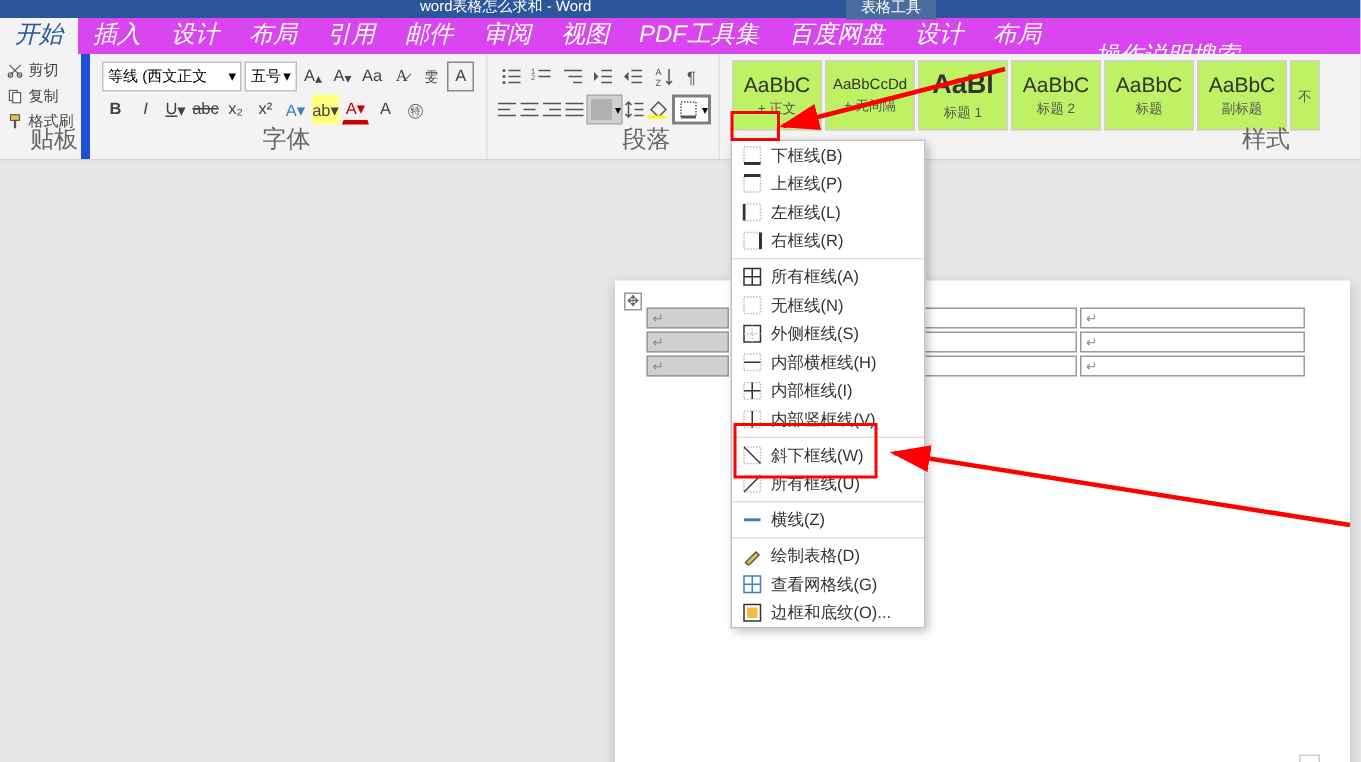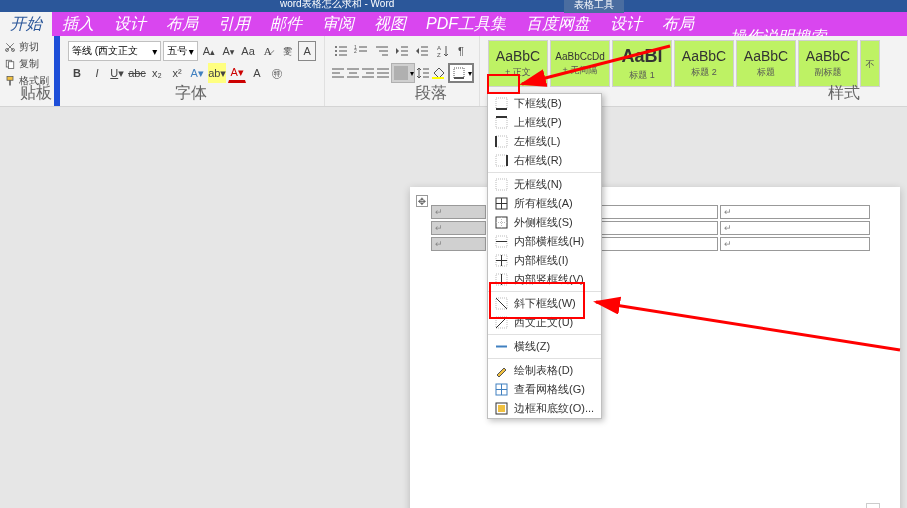--- a/index.html
+++ b/index.html
@@ -34,21 +34,21 @@
 .styles-row{display:flex;gap:2px;}
 .style-item{border:1px solid #d0d0d0;background:#bef264;width:60px;height:47px;display:flex;flex-direction:column;align-items:center;justify-content:center;font-size:9px;}
 .style-item .preview{font-size:14px;color:#333;}
 .style-item.big .preview{font-size:18px;font-weight:bold;}
 .style-item .label{font-size:9px;color:#555;margin-top:2px;}
 .document-area{position:absolute;top:117px;left:0;right:0;bottom:0;background:#e6e6e6;}
 .page{position:absolute;left:410px;top:70px;width:490px;height:350px;background:#fff;box-shadow:0 2px 8px rgba(0,0,0,.2);}
 .word-table{position:absolute;left:429px;top:203px;}
 .word-table td{border:1px solid #999;font-size:9px;color:#888;padding:1px 3px;}
 .table-handle{position:absolute;left:416px;top:195px;width:12px;height:12px;border:1px solid #999;background:#fff;display:flex;align-items:center;justify-content:center;font-size:10px;color:#666;}
-.dropdown{position:absolute;left:487px;top:93px;width:115px;background:#fff;border:1px solid #c0c0c0;box-shadow:2px 2px 6px rgba(0,0,0,.25);z-index:100;font-size:11px;}
+.dropdown{position:absolute;left:487px;top:93px;width:130px;background:#fff;border:1px solid #c0c0c0;box-shadow:2px 2px 6px rgba(0,0,0,.25);z-index:100;font-size:11px;}
 .dropdown .menu-item{display:flex;align-items:center;height:19px;padding:0 6px;gap:6px;color:#333;}
 .dropdown .sep{height:1px;background:#e0e0e0;margin:2px 0;}
 .dropdown .icon-box{width:14px;height:14px;display:flex;align-items:center;justify-content:center;}
 .dropdown .icon-box svg{width:13px;height:13px;}
 .red-box{position:absolute;border:2px solid #ff0000;pointer-events:none;z-index:200;}
 .arrow-canvas{position:absolute;left:0;top:0;pointer-events:none;z-index:150;}
 .group-lbl-font{left:175px;}
 .group-lbl-para{left:415px;}
 .group-lbl-styles{left:828px;font-family:Liberation Mono, monospace;}
 .para-marker{position:absolute;right:20px;bottom:20px;width:14px;height:14px;border:1px solid #ccc;}
@@ -359,38 +359,38 @@
           <rect x="1" y="1" width="11" height="11" fill="none" stroke="#bbb" stroke-dasharray="1 1"></rect>
           <line x1="12" y1="1" x2="12" y2="12" stroke="#333" stroke-width="2"></line>
         </svg>
       </span>
       <span>右框线(R)</span>
     </div>
     <div class="sep"></div>
     <div class="menu-item">
       <span class="icon-box">
         <svg viewBox="0 0 13 13">
-          <rect x="1" y="1" width="11" height="11" fill="none" stroke="#bbb" stroke-dasharray="1 1"></rect>
-        </svg>
-      </span>
-      <span>无框线(N)</span>
-    </div>
-    <div class="menu-item">
-      <span class="icon-box">
-        <svg viewBox="0 0 13 13">
           <rect x="1" y="1" width="11" height="11" fill="none" stroke="#333"></rect>
           <line x1="1" y1="6.5" x2="12" y2="6.5" stroke="#333"></line>
           <line x1="6.5" y1="1" x2="6.5" y2="12" stroke="#333"></line>
         </svg>
       </span>
       <span>所有框线(A)</span>
     </div>
     <div class="menu-item">
       <span class="icon-box">
         <svg viewBox="0 0 13 13">
+          <rect x="1" y="1" width="11" height="11" fill="none" stroke="#bbb" stroke-dasharray="1 1"></rect>
+        </svg>
+      </span>
+      <span>无框线(N)</span>
+    </div>
+    <div class="menu-item">
+      <span class="icon-box">
+        <svg viewBox="0 0 13 13">
           <rect x="1" y="1" width="11" height="11" fill="none" stroke="#333"></rect>
           <line x1="1" y1="6.5" x2="12" y2="6.5" stroke="#bbb" stroke-dasharray="1 1"></line>
           <line x1="6.5" y1="1" x2="6.5" y2="12" stroke="#bbb" stroke-dasharray="1 1"></line>
         </svg>
       </span>
       <span>外侧框线(S)</span>
     </div>
     <div class="menu-item">
       <span class="icon-box">
         <svg viewBox="0 0 13 13">
@@ -429,21 +429,21 @@
       </span>
       <span>斜下框线(W)</span>
     </div>
     <div class="menu-item">
       <span class="icon-box">
         <svg viewBox="0 0 13 13">
           <rect x="1" y="1" width="11" height="11" fill="none" stroke="#bbb" stroke-dasharray="1 1"></rect>
           <line x1="1" y1="12" x2="12" y2="1" stroke="#333"></line>
         </svg>
       </span>
-      <span>西文正文(U)</span>
+      <span>所有框线(U)</span>
     </div>
     <div class="sep"></div>
     <div class="menu-item">
       <span class="icon-box">
         <svg viewBox="0 0 13 13">
           <line x1="1" y1="6.5" x2="12" y2="6.5" stroke="#4080c0" stroke-width="2"></line>
         </svg>
       </span>
       <span>横线(Z)</span>
     </div>

